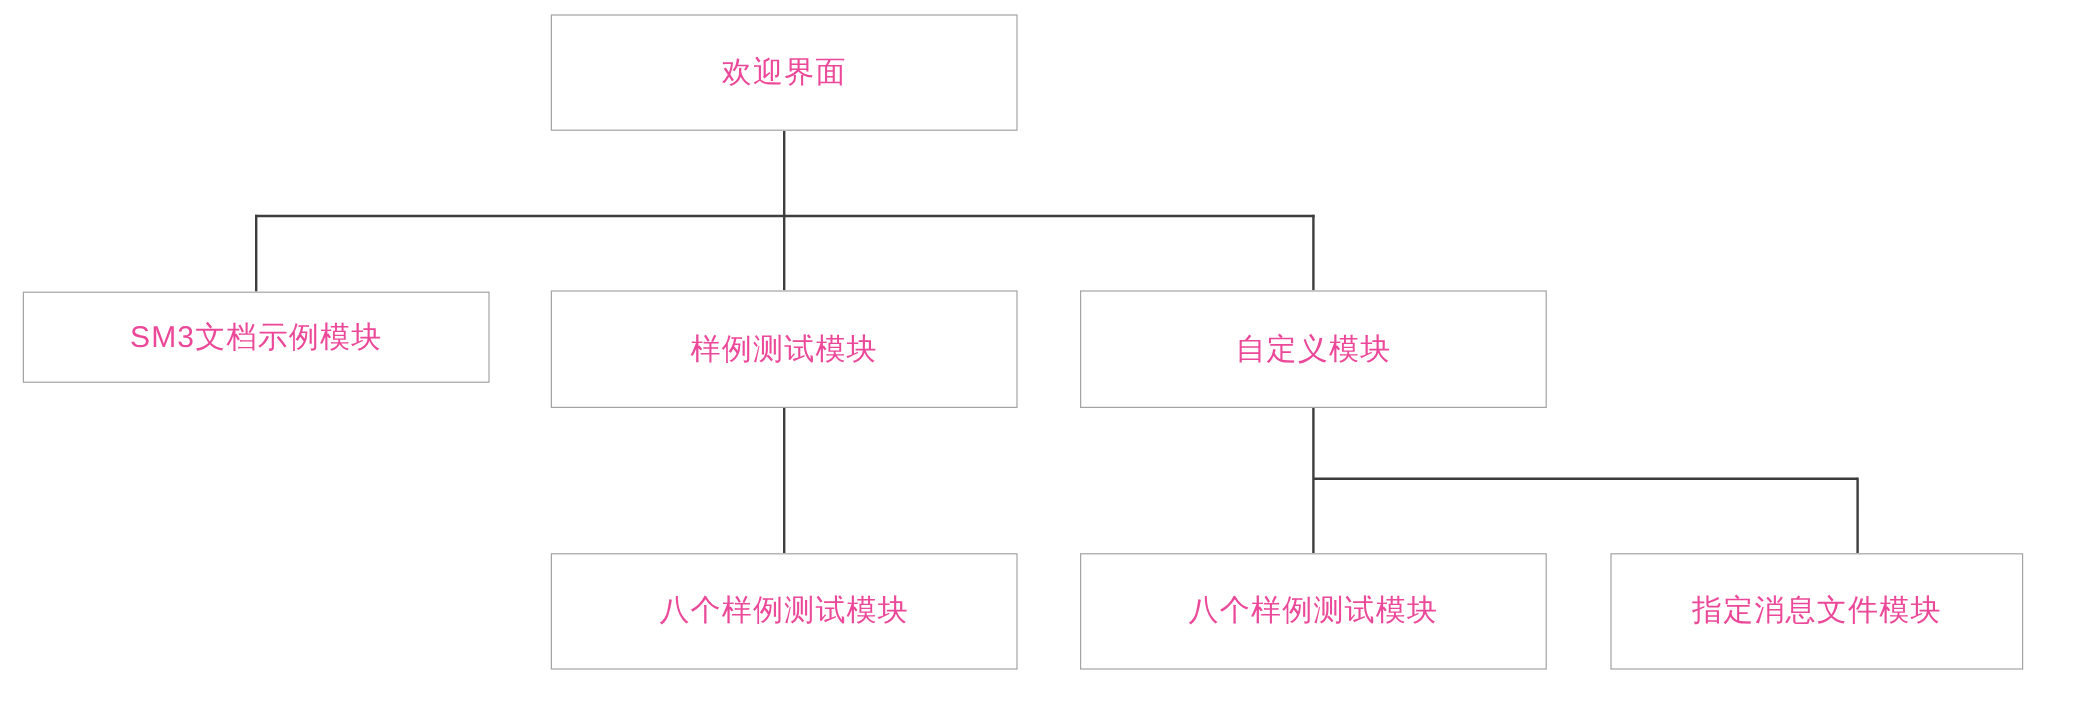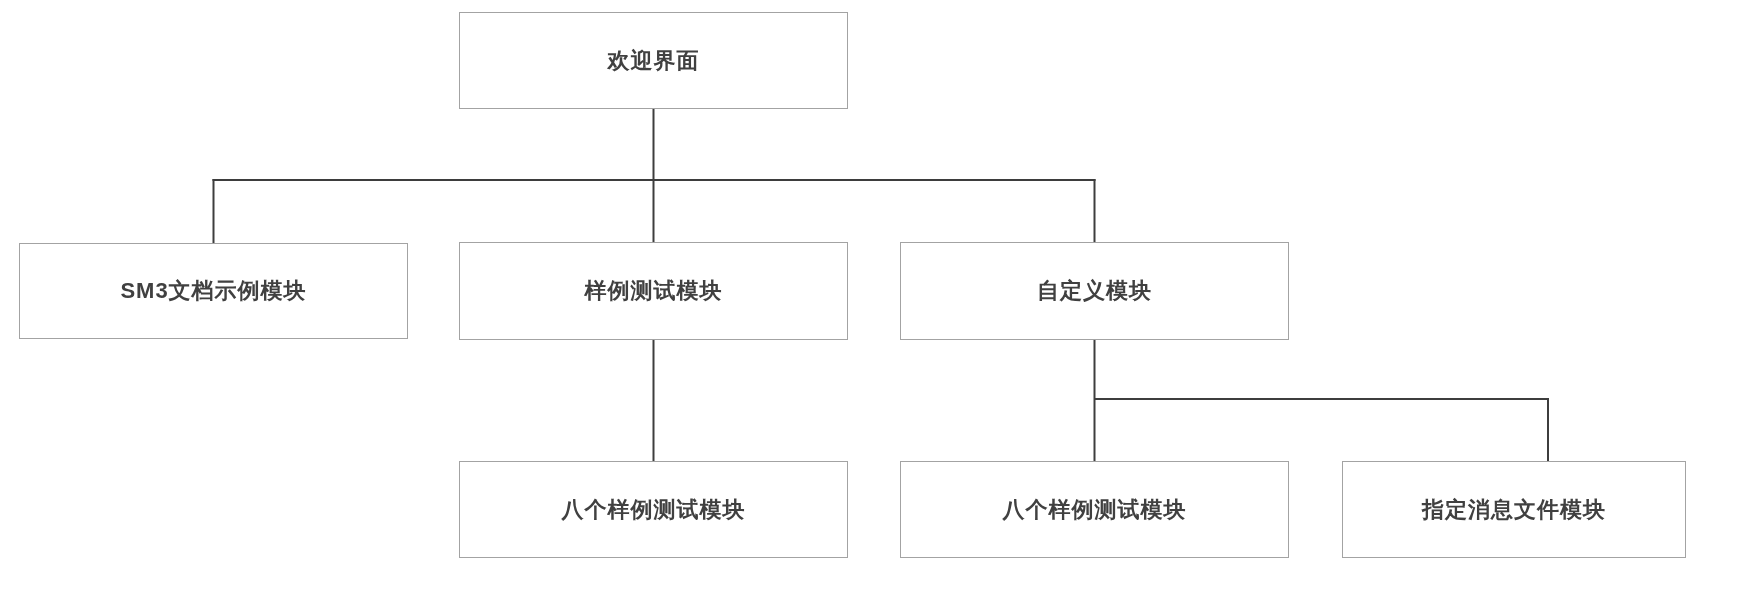--- a/index.html
+++ b/index.html
@@ -25,29 +25,29 @@
   .node {
     position: absolute;
     box-sizing: border-box;
     background: #ffffff;
     border: 1px solid #a3a3a3;
     display: flex;
     flex-direction: column;
     align-items: center;
     justify-content: center;
     text-align: center;
-    color: #404040;
-    font-size: 22px;
-    font-weight: 700;
+    color: #ec4899;
+    font-size: 25px;
+    font-weight: 400;
     line-height: 1.45;
     letter-spacing: 1px;
   }
   
   .node-welcome      { left: 459px;  top: 12px;  width: 389px; height: 97px; }
-  .node-sm3          { left: 19px;   top: 243px; width: 389px; height: 96px; }
+  .node-sm3          { left: 19px;   top: 243px; width: 389px; height: 76px; }
   .node-sample-test  { left: 459px;  top: 242px; width: 389px; height: 98px; }
   .node-custom       { left: 900px;  top: 242px; width: 389px; height: 98px; }
   .node-size-test    { left: 459px;  top: 461px; width: 389px; height: 97px; }
   .node-direct-input { left: 900px;  top: 461px; width: 389px; height: 97px; }
   .node-file-specify { left: 1342px; top: 461px; width: 344px; height: 97px; }
 </style>
 </head>
 <body>
 
 <div class="canvas">

